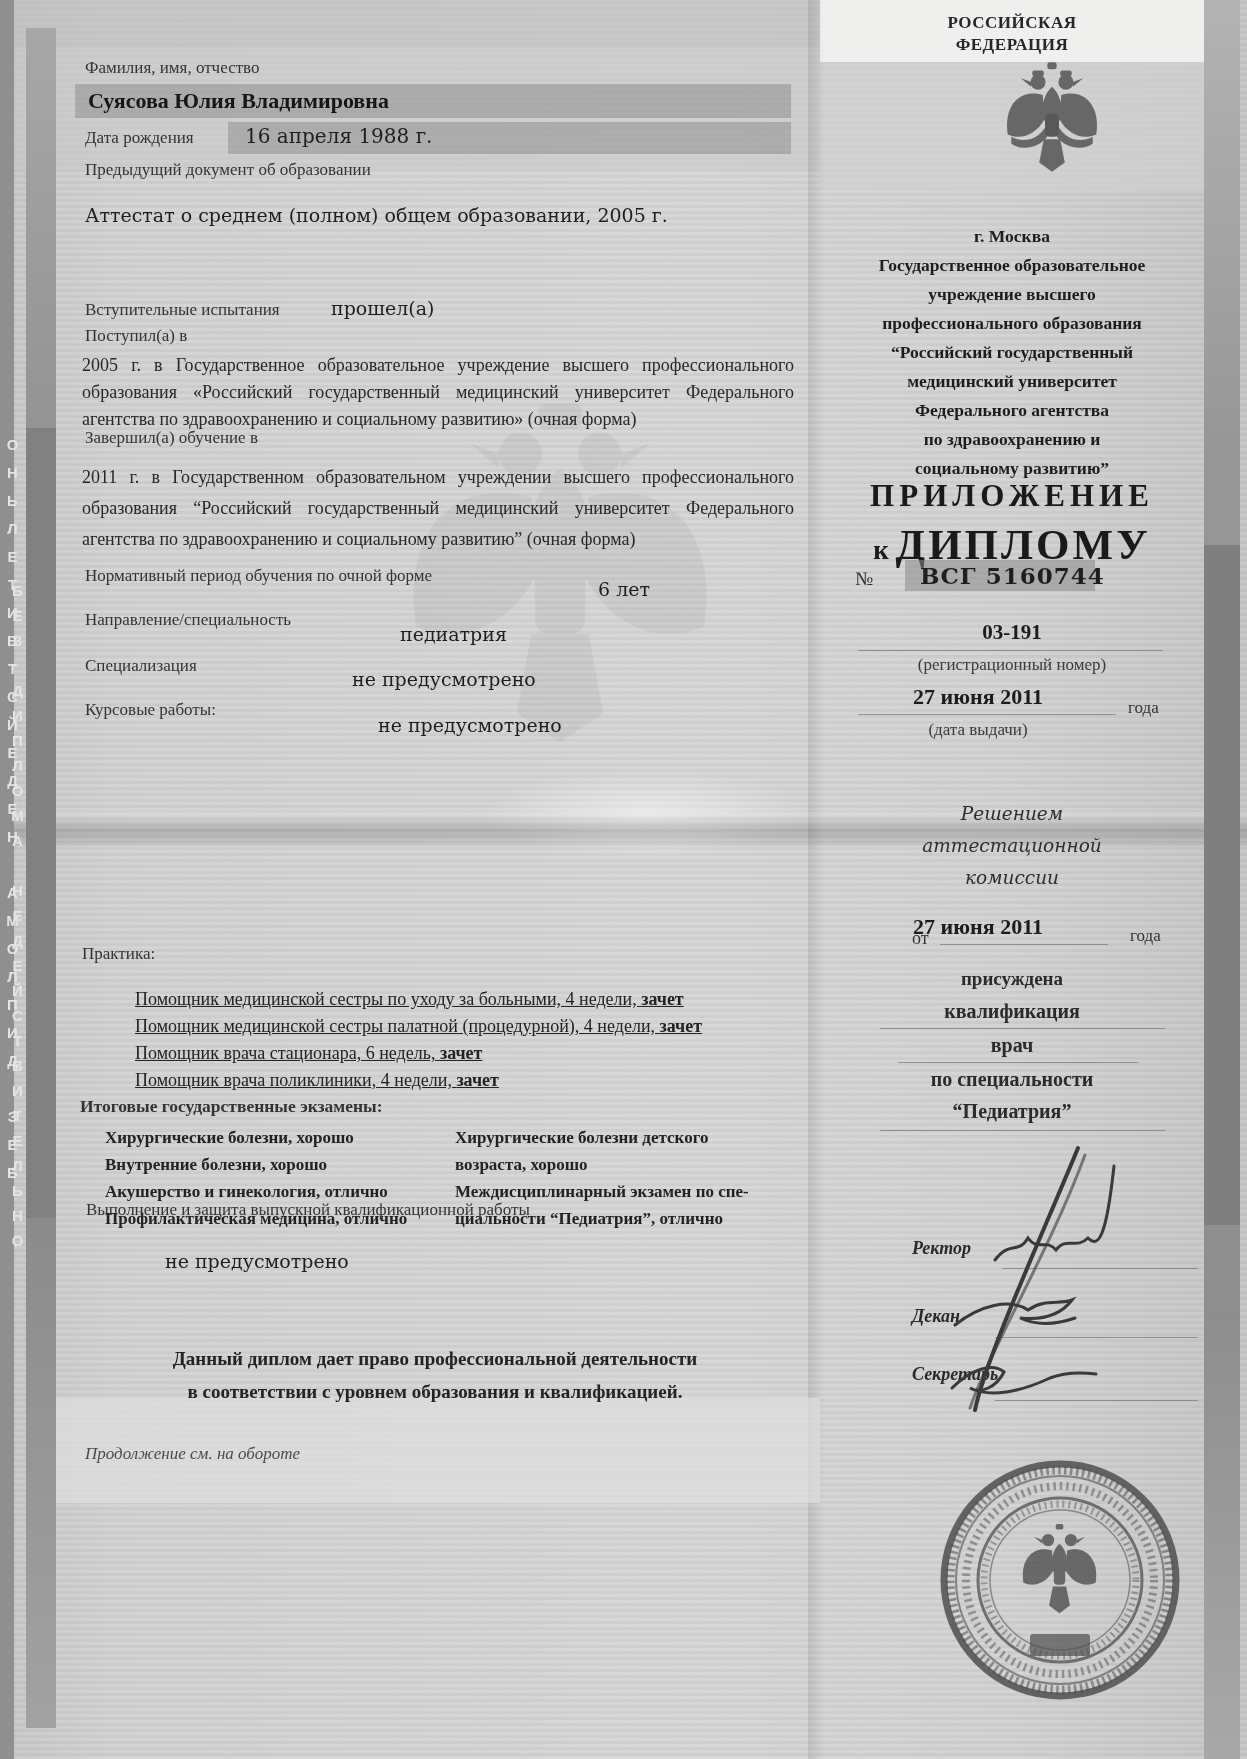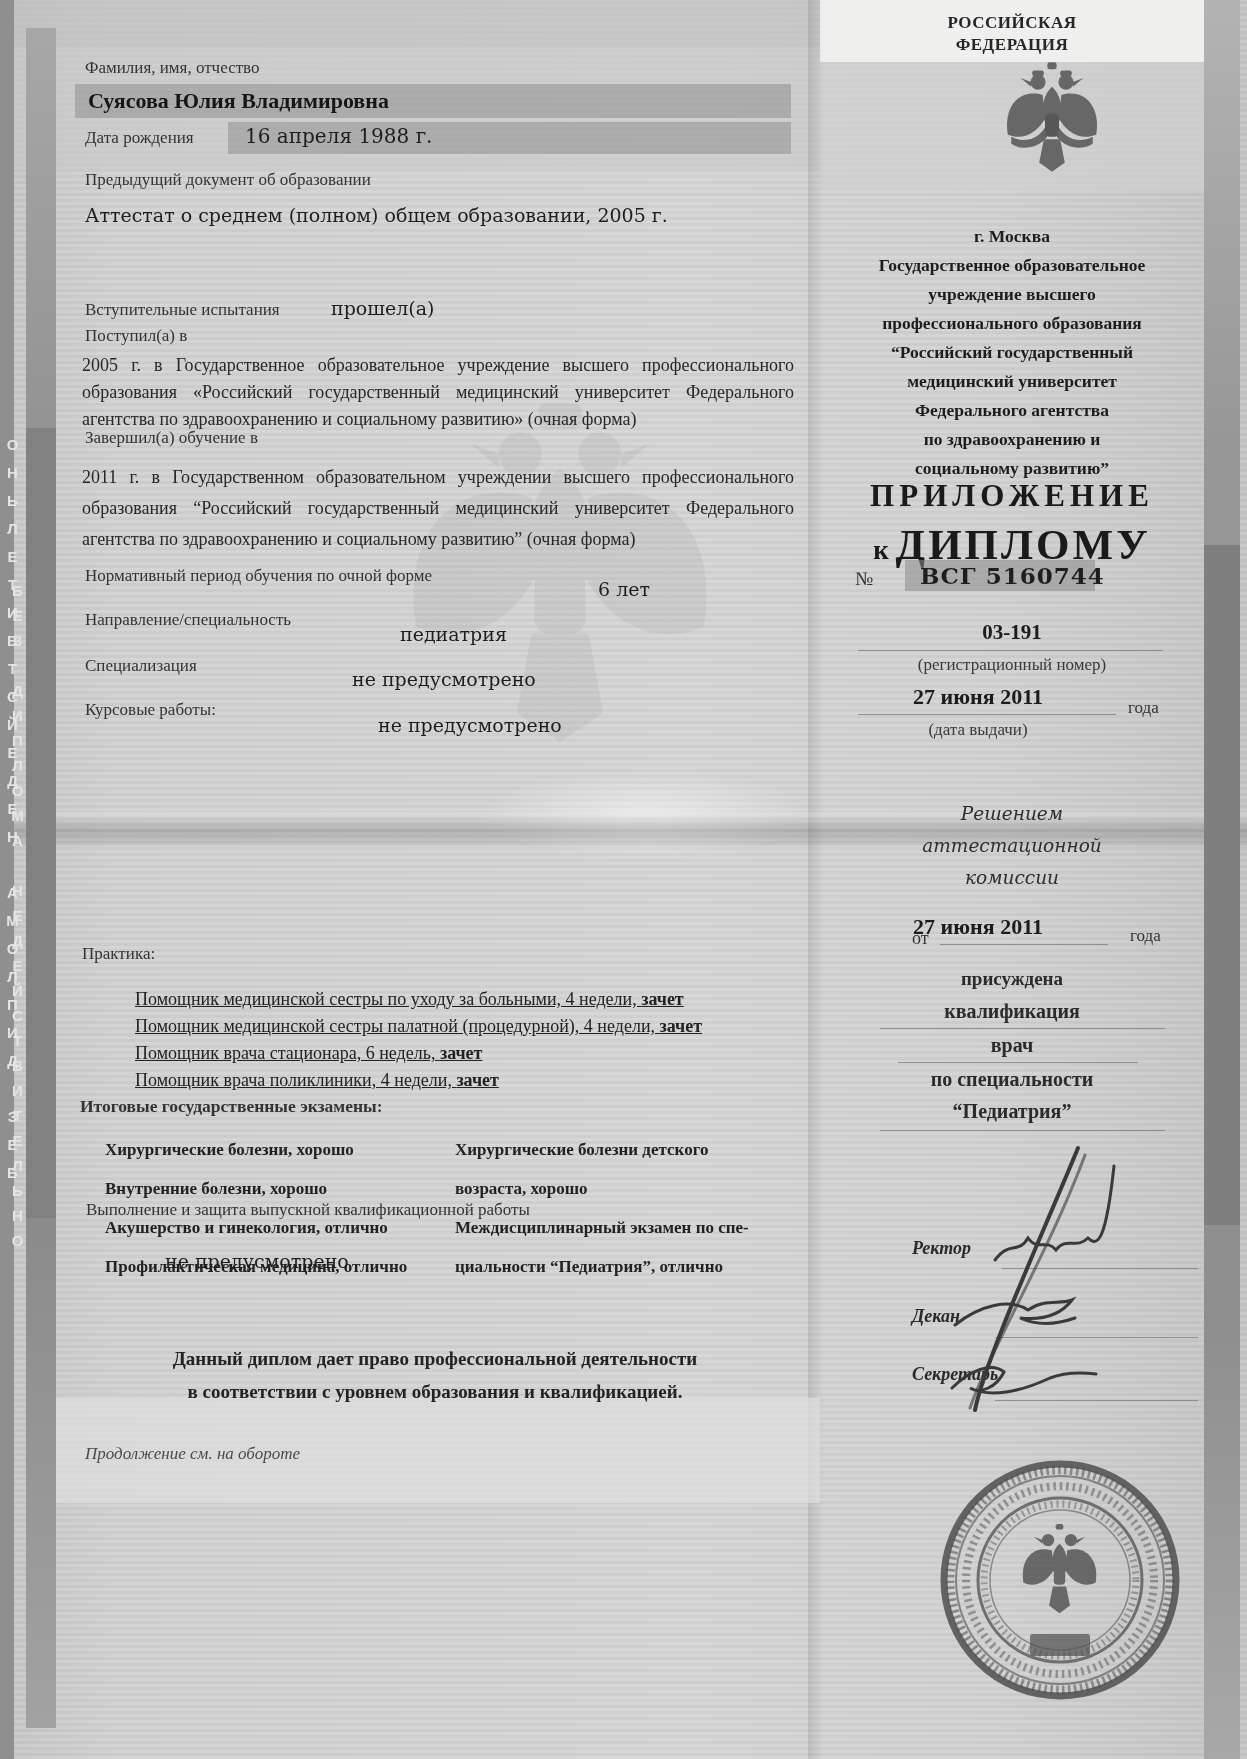--- a/index.html
+++ b/index.html
@@ -48,21 +48,21 @@
   .val{position:absolute;font-size:19px;color:#1e1e1e;font-family:"DejaVu Serif","Liberation Serif",serif;}
   .bold{font-weight:bold;}
   .fline{position:absolute;height:1px;background:#7c7c7c;opacity:.75;}
 
   
   .name-bar{position:absolute;left:75px;top:84px;width:716px;height:34px;background:rgba(138,138,138,.5);}
   .name-text{position:absolute;left:88px;top:88px;font-size:22px;font-weight:bold;color:#161616;}
   .dob-bar{position:absolute;left:228px;top:122px;width:563px;height:32px;background:rgba(140,140,140,.5);}
   .para{position:absolute;font-size:18px;line-height:27px;color:#272727;text-align:justify;}
   .practice-item{font-size:18px;line-height:27px;color:#222;text-decoration:underline;}
-  .exam-item{font-size:17px;line-height:27px;font-weight:bold;color:#222;margin-top:12px;}
+  .exam-item{font-size:17px;line-height:27px;font-weight:bold;color:#222;}
   .italic{font-style:italic;}
 
   
   .rc{position:absolute;left:828px;width:368px;text-align:center;}
   .country{font-size:17px;font-weight:bold;letter-spacing:.5px;color:#262626;line-height:22px;}
   .inst{font-size:17.5px;font-weight:bold;line-height:29px;color:#1d1d1d;}
   .title1{font-size:31px;font-weight:bold;letter-spacing:5px;color:#1a1a1a;}
   .title2{font-size:27px;font-weight:bold;color:#1a1a1a;}
   .title2 .big{font-size:43px;letter-spacing:3px;}
   .numbar{position:absolute;left:905px;top:560px;width:190px;height:31px;background:rgba(138,138,138,.55);}
@@ -110,21 +110,21 @@
 <div class="vtext right">БЕЗ ДИПЛОМА НЕДЕЙСТВИТЕЛЬНО</div>
 
 <div class="lbl" style="left:85px;top:58px">Фамилия, имя, отчество</div>
 <div class="name-bar"></div>
 <div class="name-text">Суясова Юлия Владимировна</div>
 
 <div class="lbl" style="left:85px;top:128px">Дата рождения</div>
 <div class="dob-bar"></div>
 <div class="val" style="left:245px;top:124px;font-size:20px">16 апреля 1988 г.</div>
 
-<div class="lbl" style="left:85px;top:170px">Предыдущий документ об образовании</div>
+<div class="lbl" style="left:85px;top:160px">Предыдущий документ об образовании</div>
 <div class="val" style="left:85px;top:204px">Аттестат о среднем (полном) общем образовании, 2005 г.</div>
 
 <div class="lbl" style="left:85px;top:300px">Вступительные испытания</div>
 <div class="val" style="left:331px;top:297px">прошел(а)</div>
 <div class="lbl" style="left:85px;top:326px">Поступил(а) в</div>
 <div class="para" style="left:82px;top:352px;width:712px">2005 г. в Государственное образовательное учреждение высшего профессионального образования «Российский государственный медицинский университет Федерального агентства по здравоохранению и социальному развитию» (очная форма)</div>
 
 <div class="lbl" style="left:85px;top:428px">Завершил(а) обучение в</div>
 <div class="para" style="left:82px;top:462px;width:712px;line-height:31px">2011 г. в Государственном образовательном учреждении высшего профессионального образования “Российский государственный медицинский университет Федерального агентства по здравоохранению и социальному развитию” (очная форма)</div>
 

